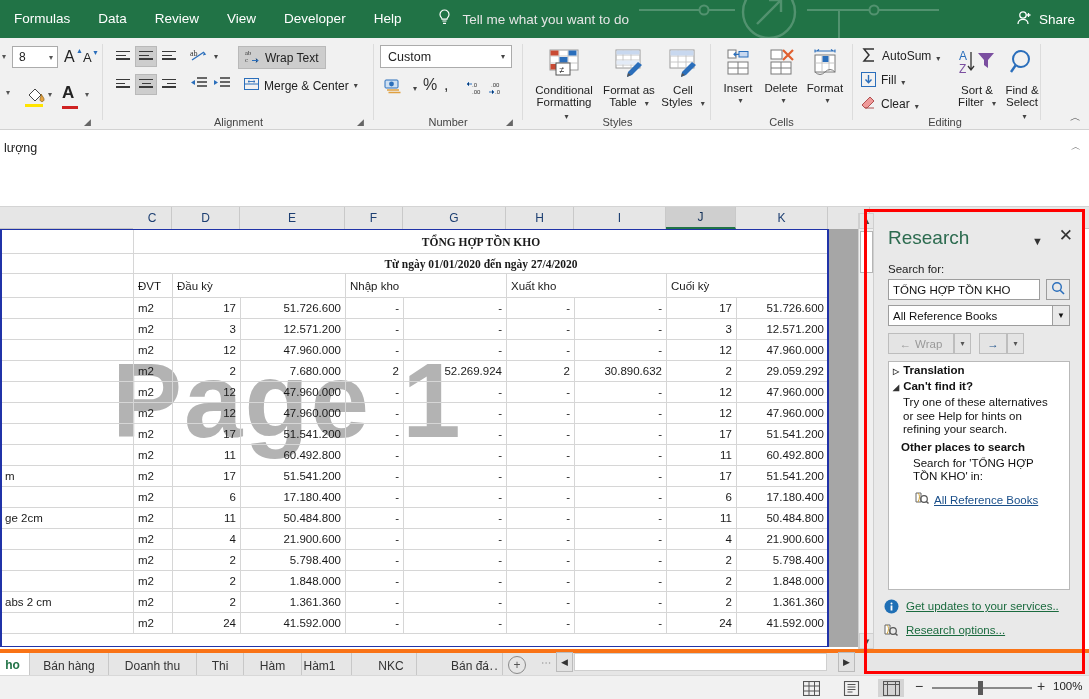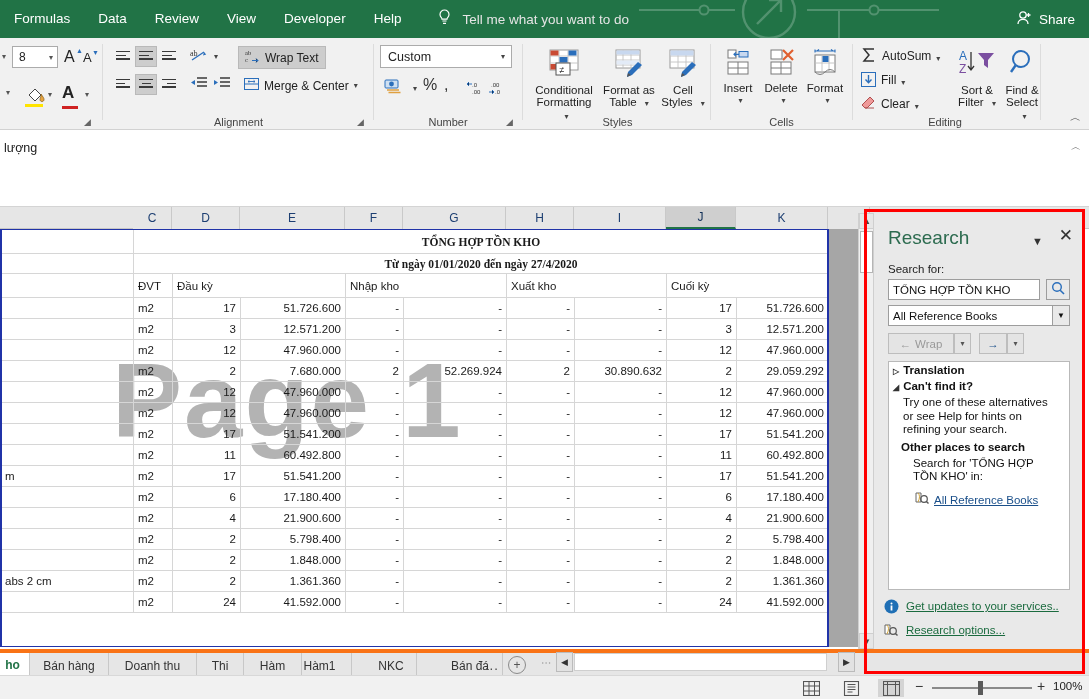--- a/index.html
+++ b/index.html
@@ -733,20 +733,32 @@
               <td class="num">6</td>
               <td class="num">17.180.400</td>
               <td class="num">-</td>
               <td class="num">-</td>
               <td class="num">-</td>
               <td class="num">-</td>
               <td class="num">6</td>
               <td class="num">17.180.400</td>
             </tr>
             <tr style="height: 21px;">
+              <td class="lft">ge 2cm</td>
+              <td class="lft">m2</td>
+              <td class="num">11</td>
+              <td class="num">50.484.800</td>
+              <td class="num">-</td>
+              <td class="num">-</td>
+              <td class="num">-</td>
+              <td class="num">-</td>
+              <td class="num">11</td>
+              <td class="num">50.484.800</td>
+            </tr>
+            <tr style="height: 21px;">
               <td class="lft"></td>
               <td class="lft">m2</td>
               <td class="num">4</td>
               <td class="num">21.900.600</td>
               <td class="num">-</td>
               <td class="num">-</td>
               <td class="num">-</td>
               <td class="num">-</td>
               <td class="num">4</td>
               <td class="num">21.900.600</td>

